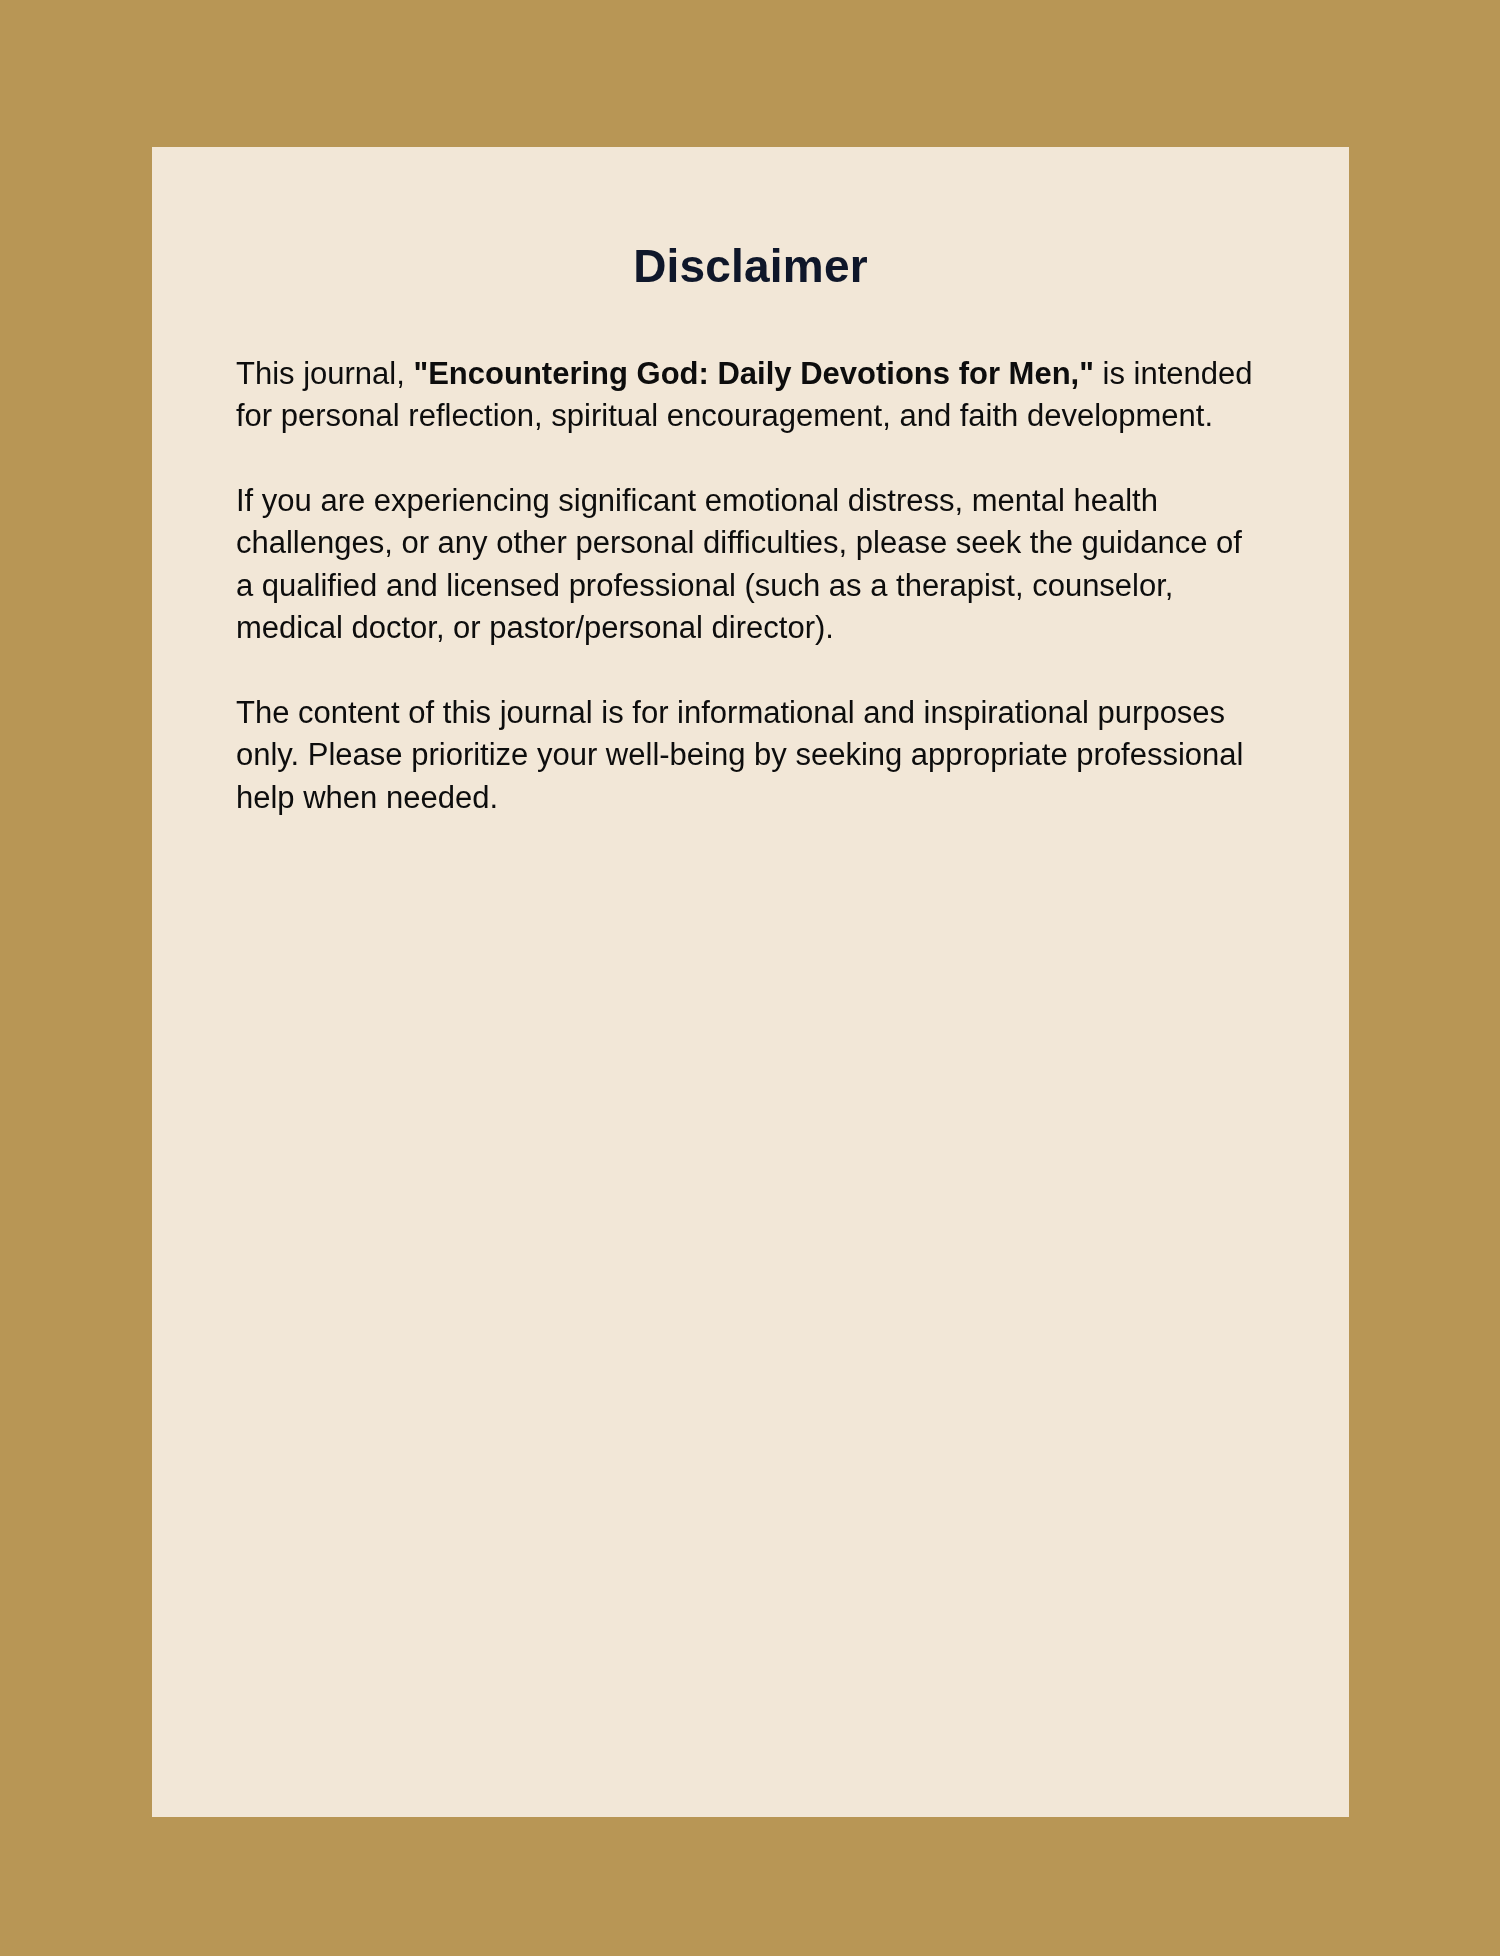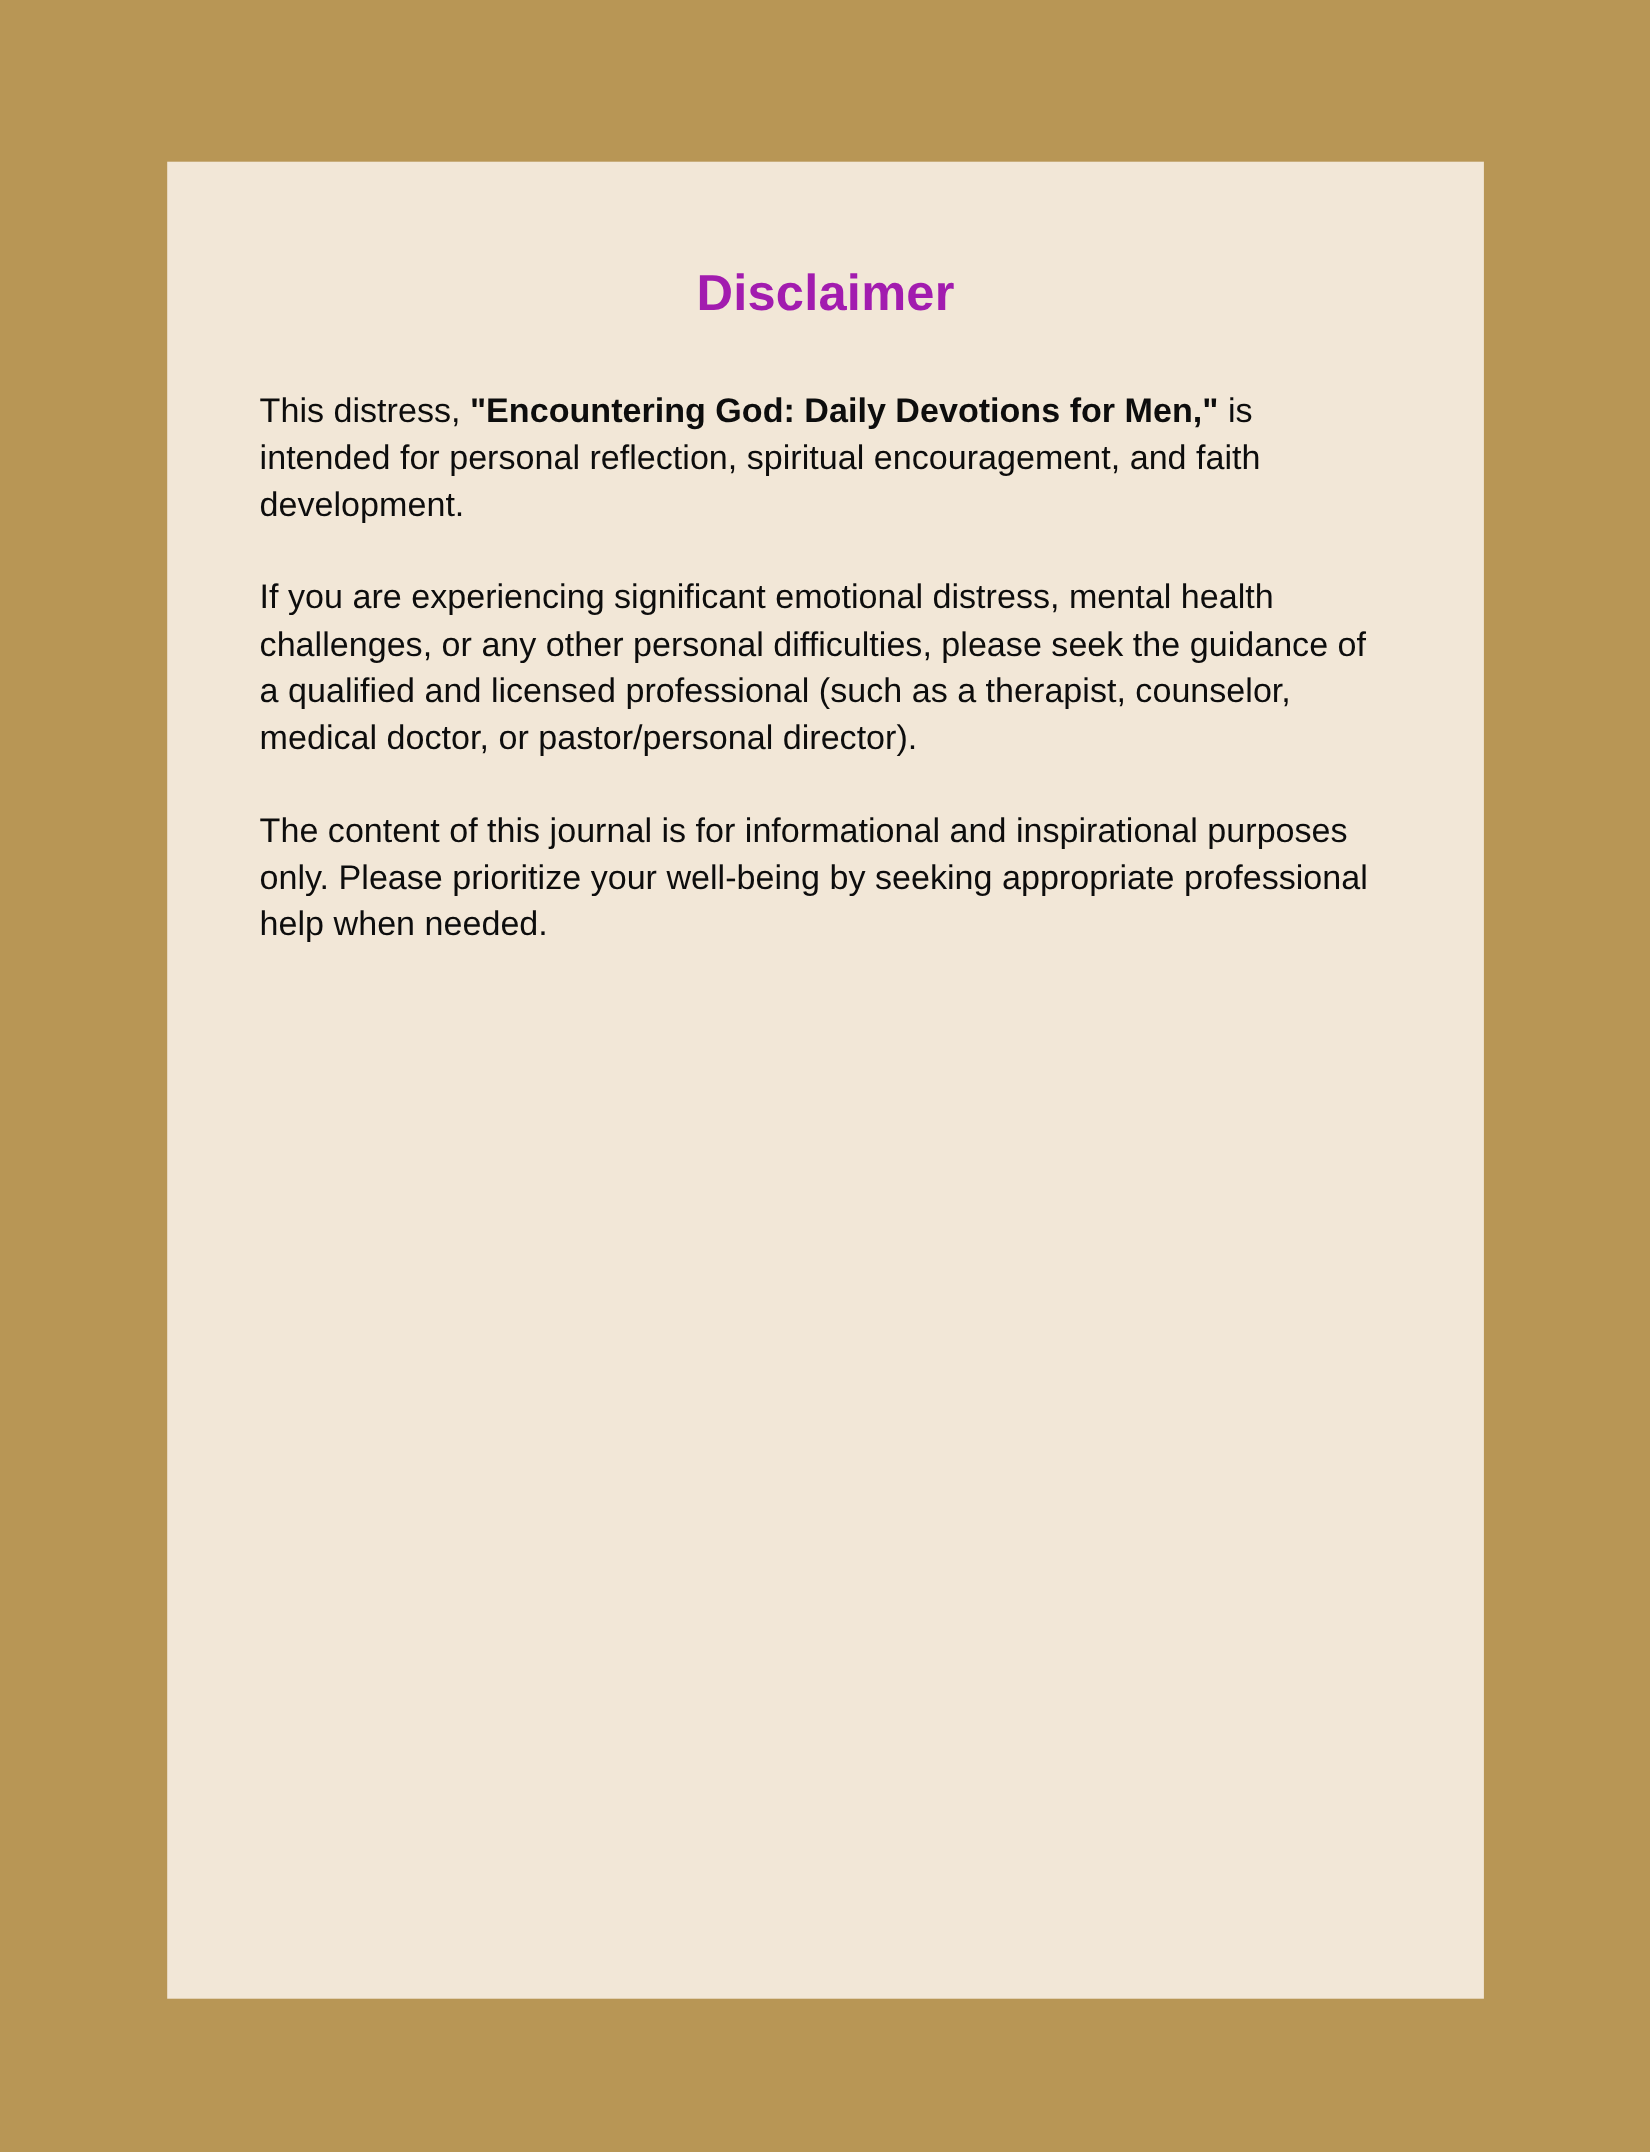--- a/index.html
+++ b/index.html
@@ -25,21 +25,21 @@
     top: 147px;
     width: 1197px;
     height: 1670px;
     background: #f2e7d7;
     box-sizing: border-box;
     padding: 60px 84px 60px 84px;
   }
   .doc-title {
     font-size: 46px;
     font-weight: bold;
-    color: #a21caf;
+    color: #0f172a;
     text-align: center;
     margin: 32px 0 0 0;
     letter-spacing: 0.2px;
   }
   .body-text {
     margin-top: 60px;
   }
   .para {
     font-size: 31px;
     line-height: 1.37;
@@ -57,21 +57,21 @@
 </head>
 <body>
 
 <div class="page-wrap">
   <div class="sheet">
 
     <h1 class="doc-title">Disclaimer</h1>
 
     <div class="body-text">
 
-      <p class="para"><span>This distress, </span><b>"Encountering God: Daily Devotions for Men,"</b><span> is intended for personal reflection, spiritual encouragement, and faith development.</span></p>
+      <p class="para"><span>This journal, </span><b>"Encountering God: Daily Devotions for Men,"</b><span> is intended for personal reflection, spiritual encouragement, and faith development.</span></p>
 
 
       <p class="para"><span>If you are experiencing significant emotional distress, mental health challenges, or any other personal difficulties, please seek the guidance of a qualified and licensed professional (such as a therapist, counselor, medical doctor, or pastor/personal director).</span></p>
 
       <p class="para"><span>The content of this journal is for informational and inspirational purposes only. Please prioritize your well-being by seeking appropriate professional help when needed.</span></p>
 
     </div>
   </div>
 </div>
 

